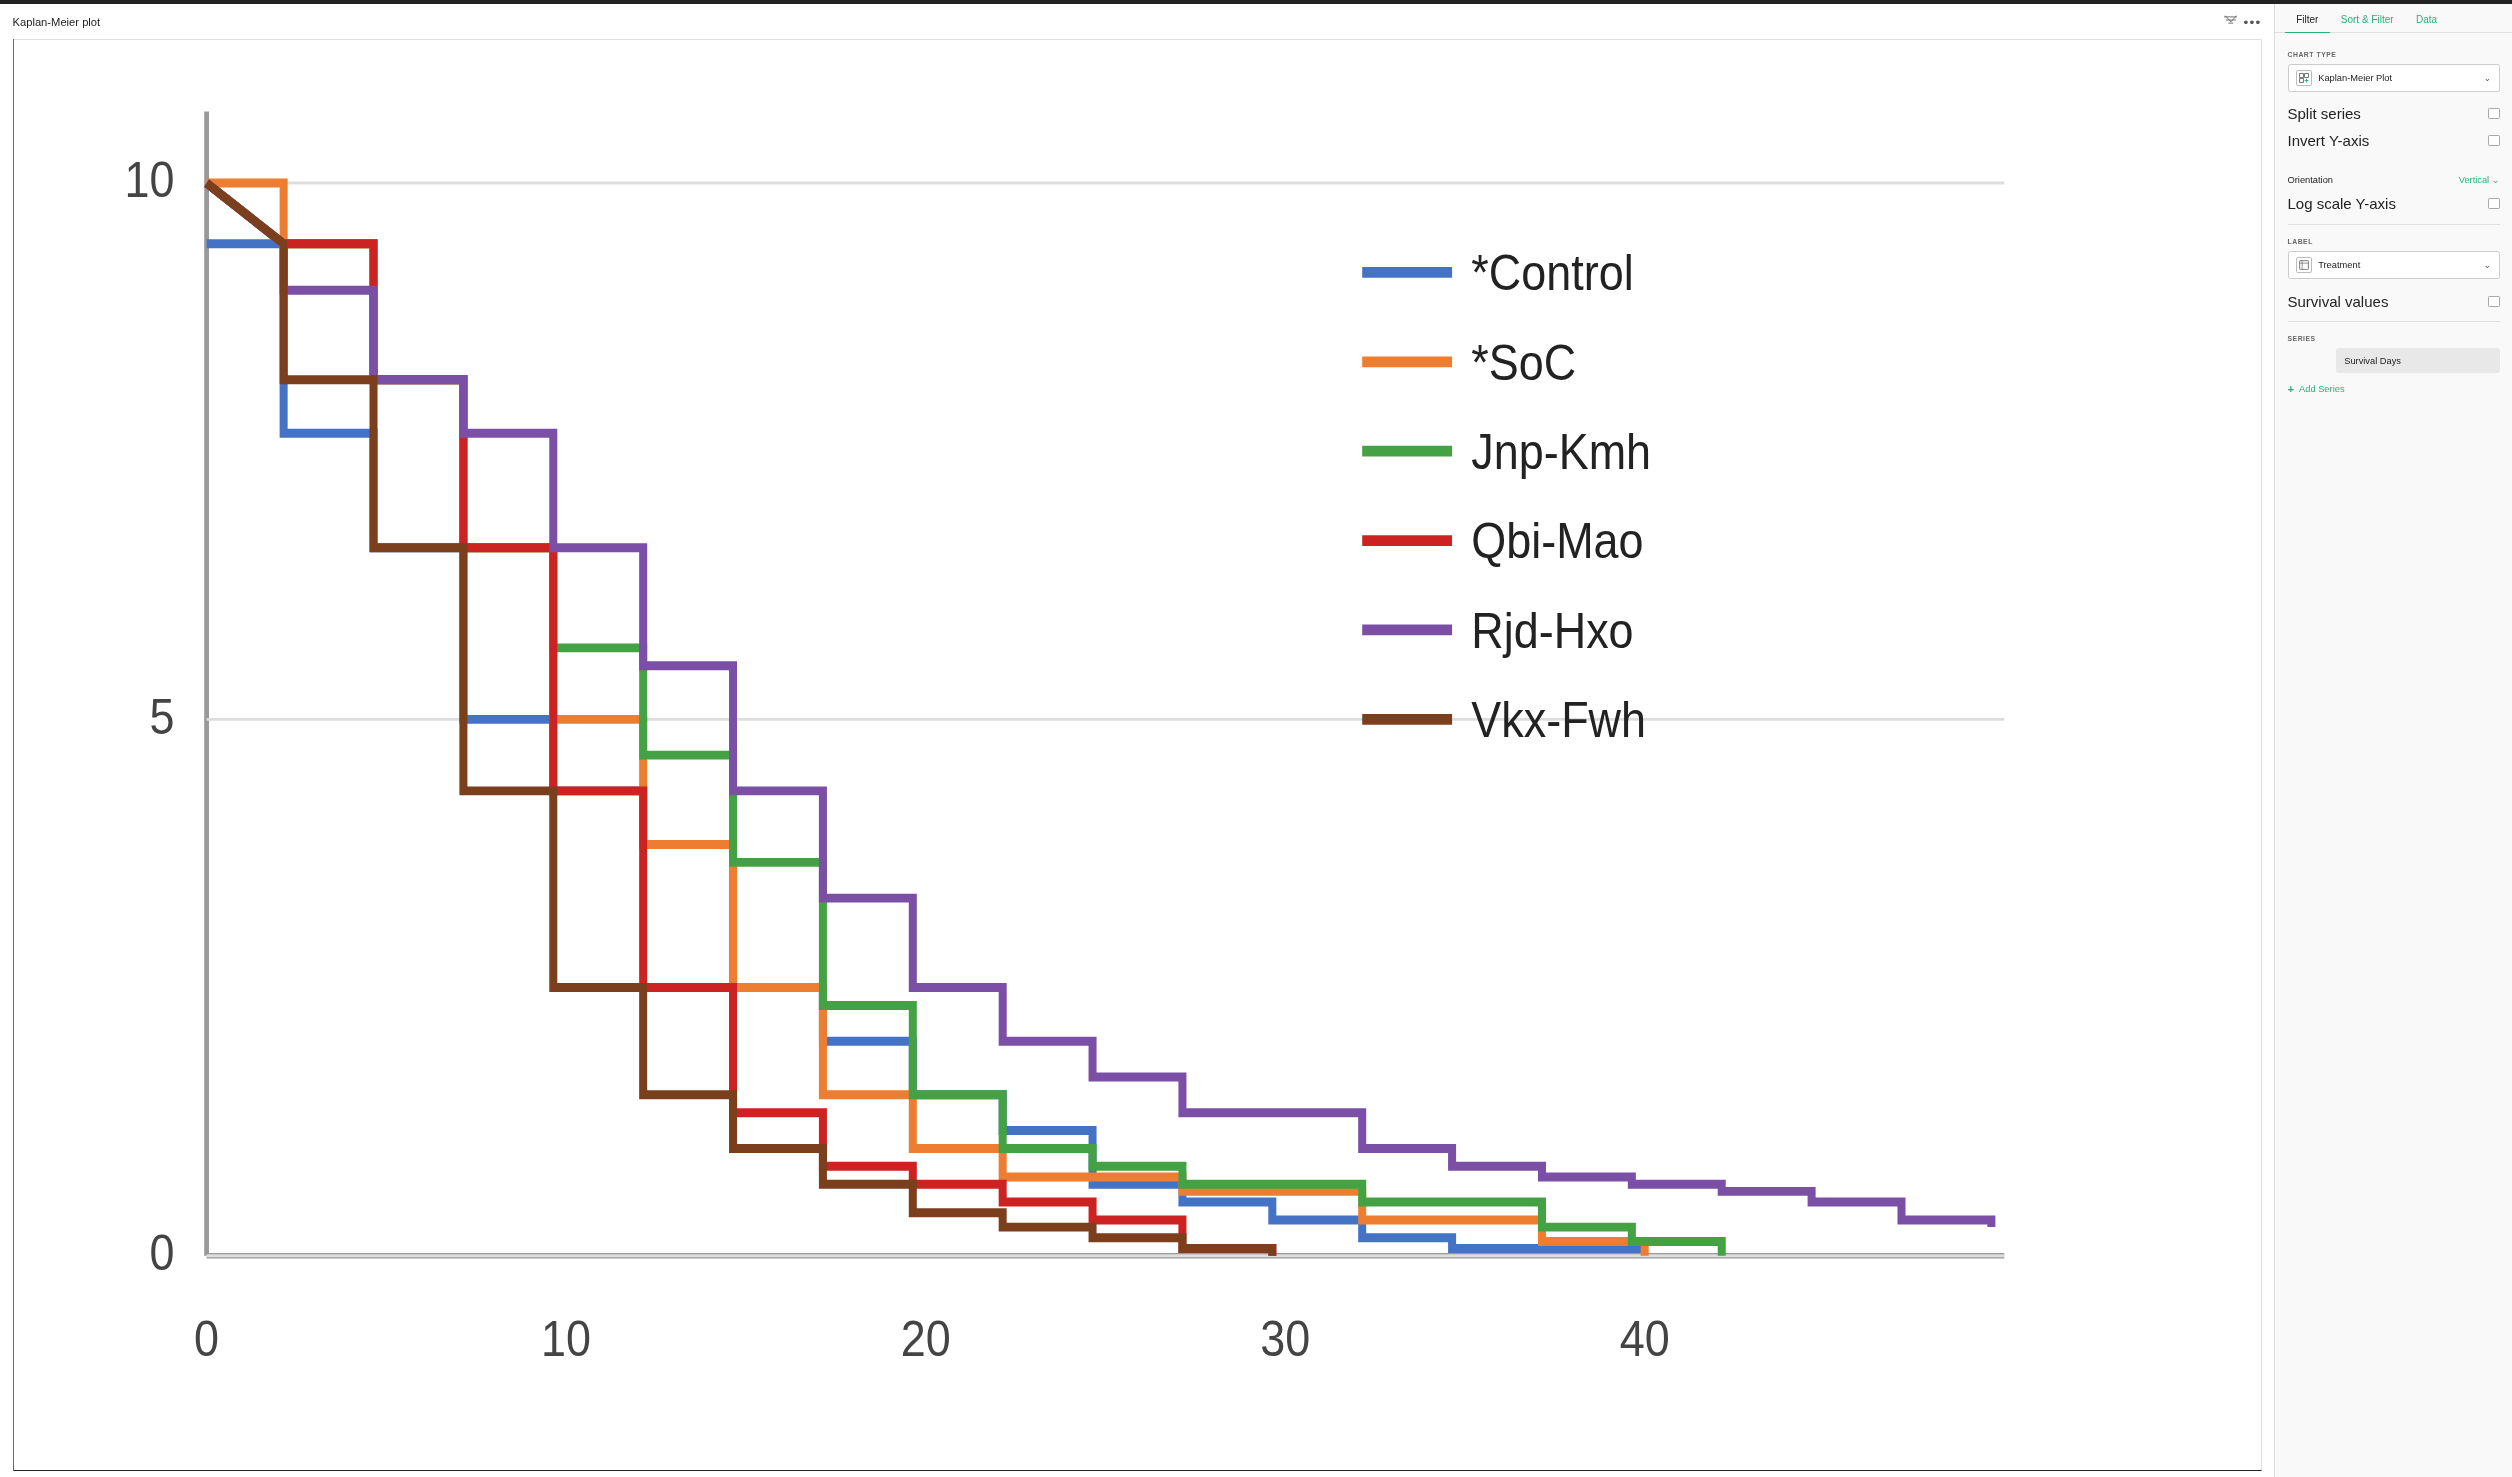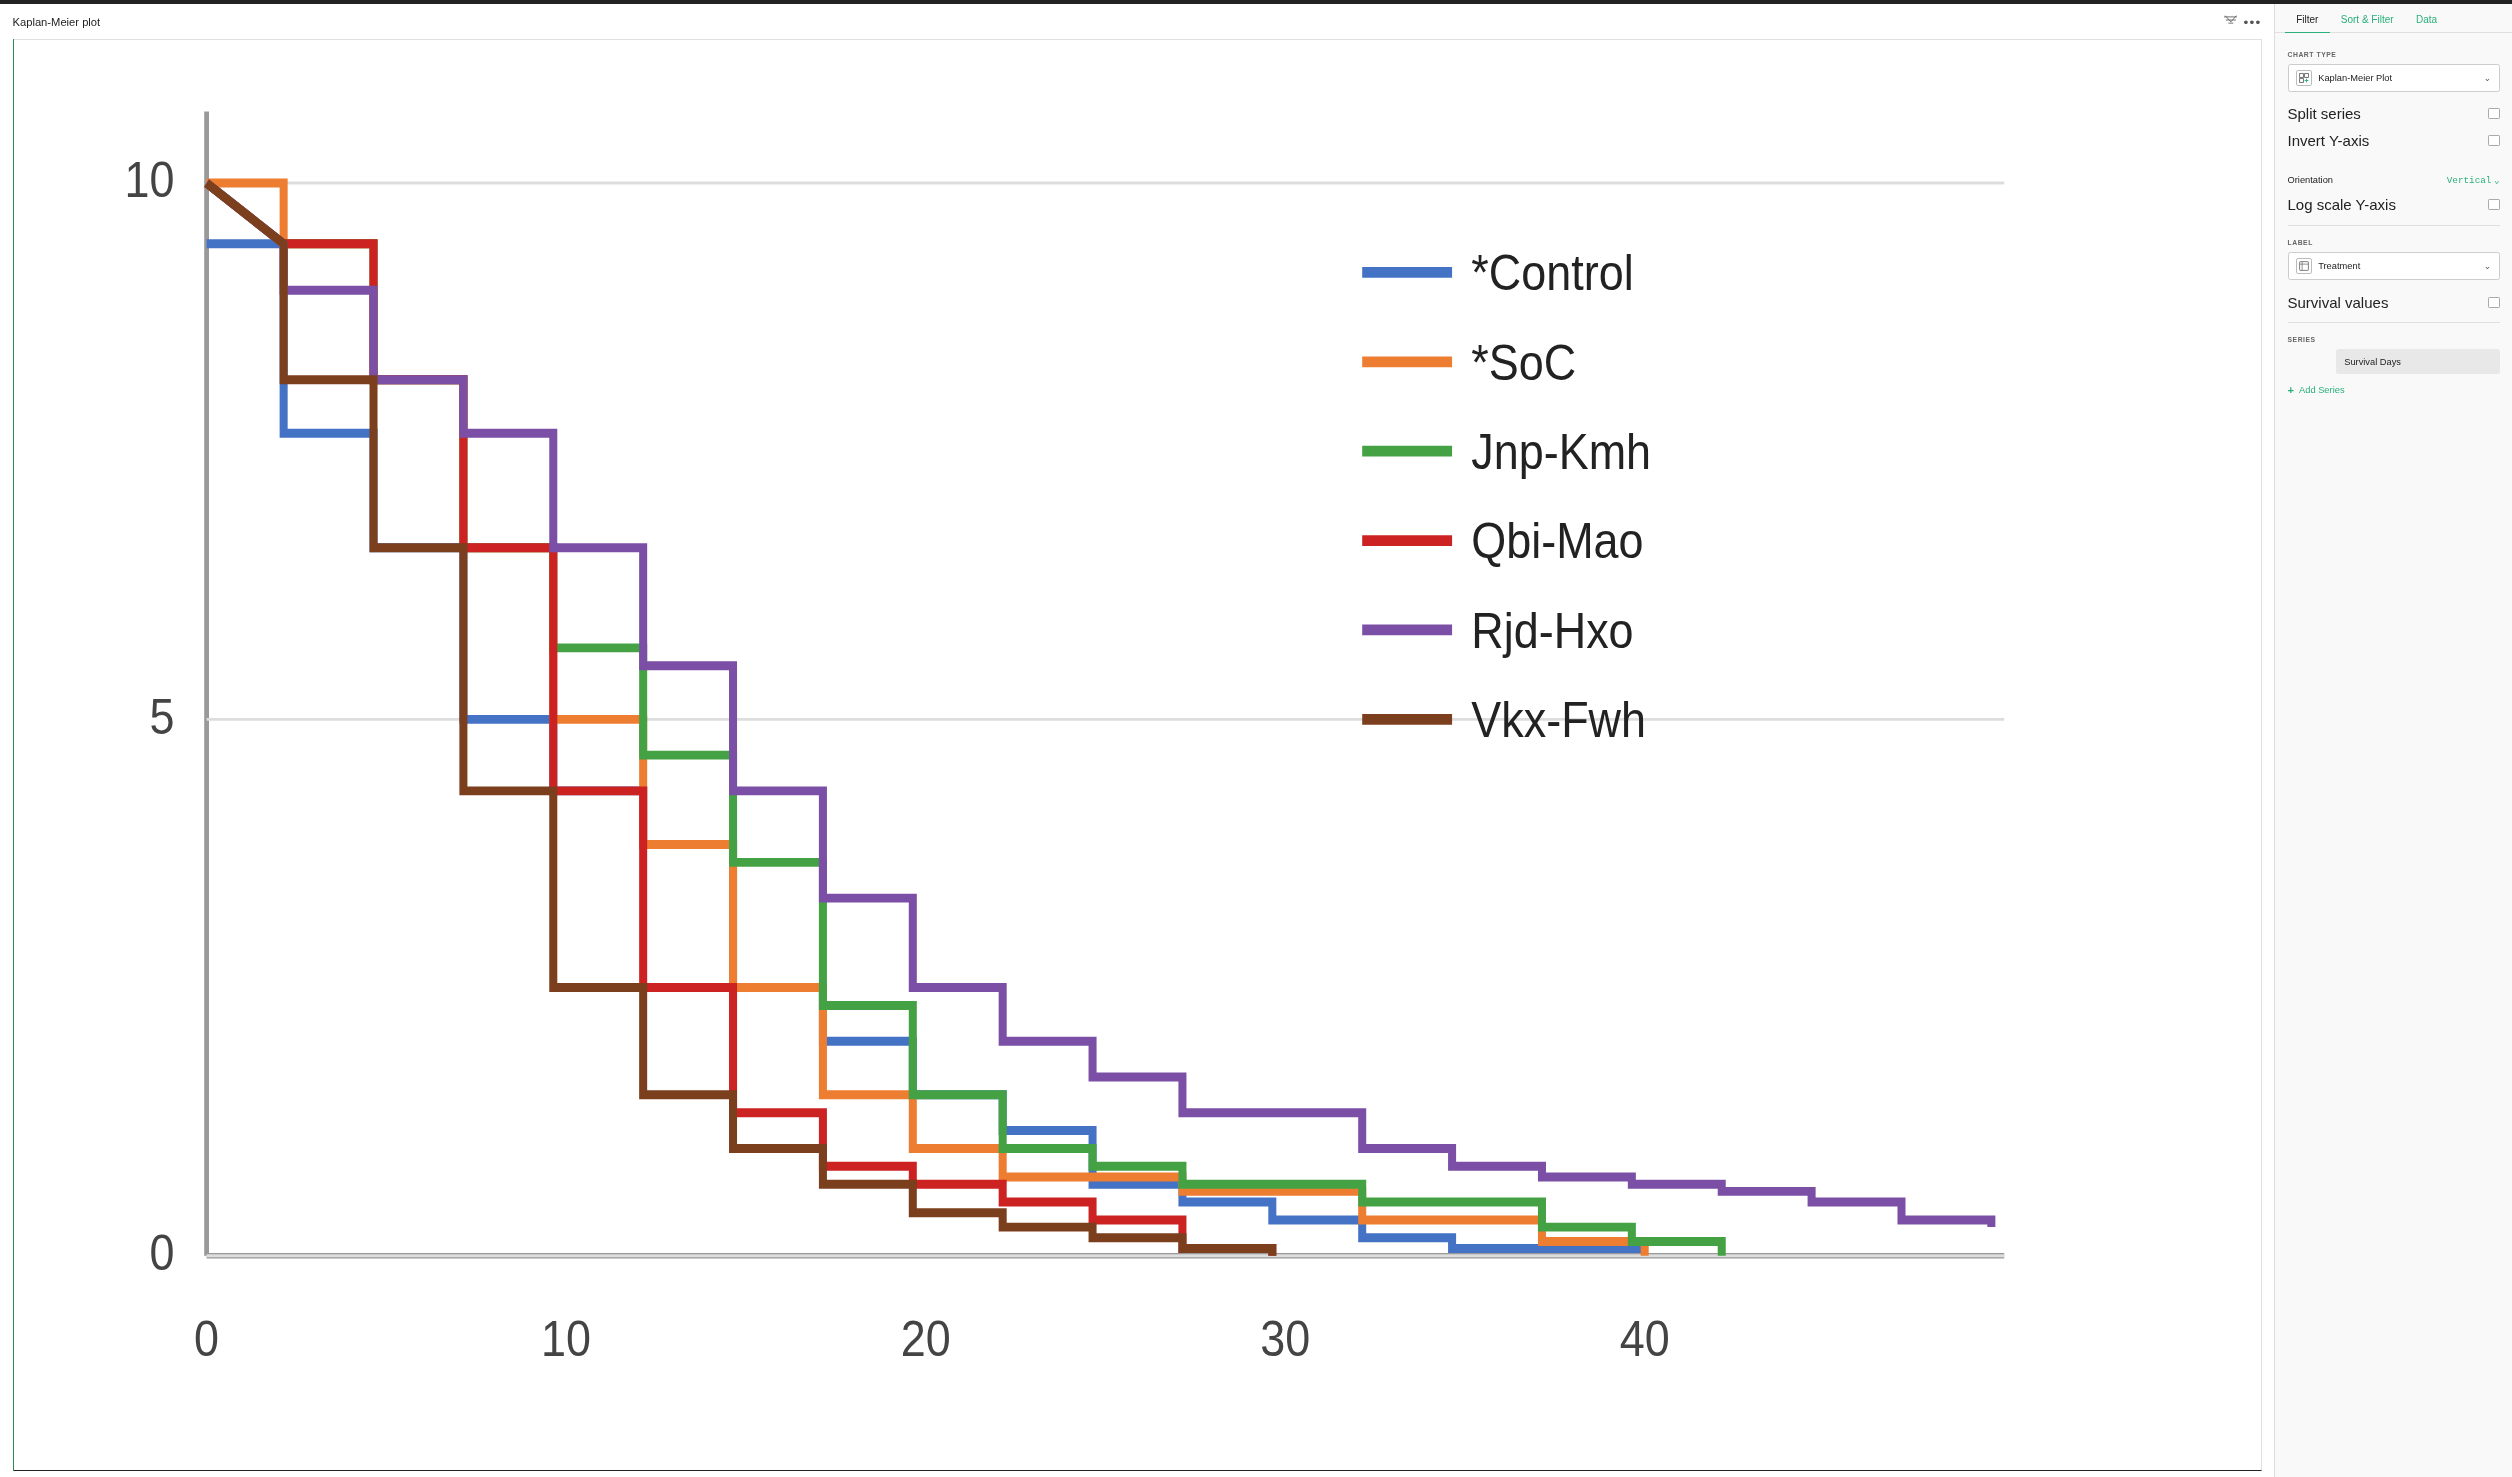--- a/index.html
+++ b/index.html
@@ -189,21 +189,20 @@
       margin-top: 15px;
     }
 
     .orientation-value {
       color: #2ab07a;
       font-size: 9.3px;
       cursor: pointer;
       display: flex;
       align-items: center;
       gap: 2.5px;
-      font-family: Liberation Mono, monospace;
     }
 
     .divider {
       height: 0.6px;
       background: #e0e0e0;
       margin: 6.2px 0;
     }
 
     .series-item {
       background: #e8e8e8;

